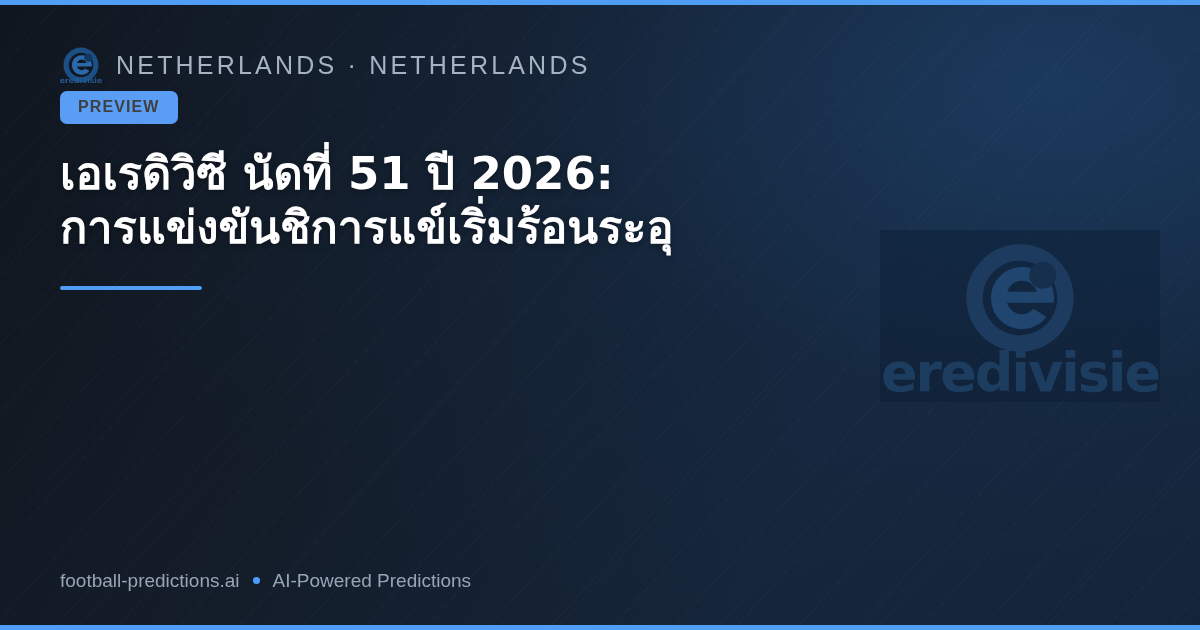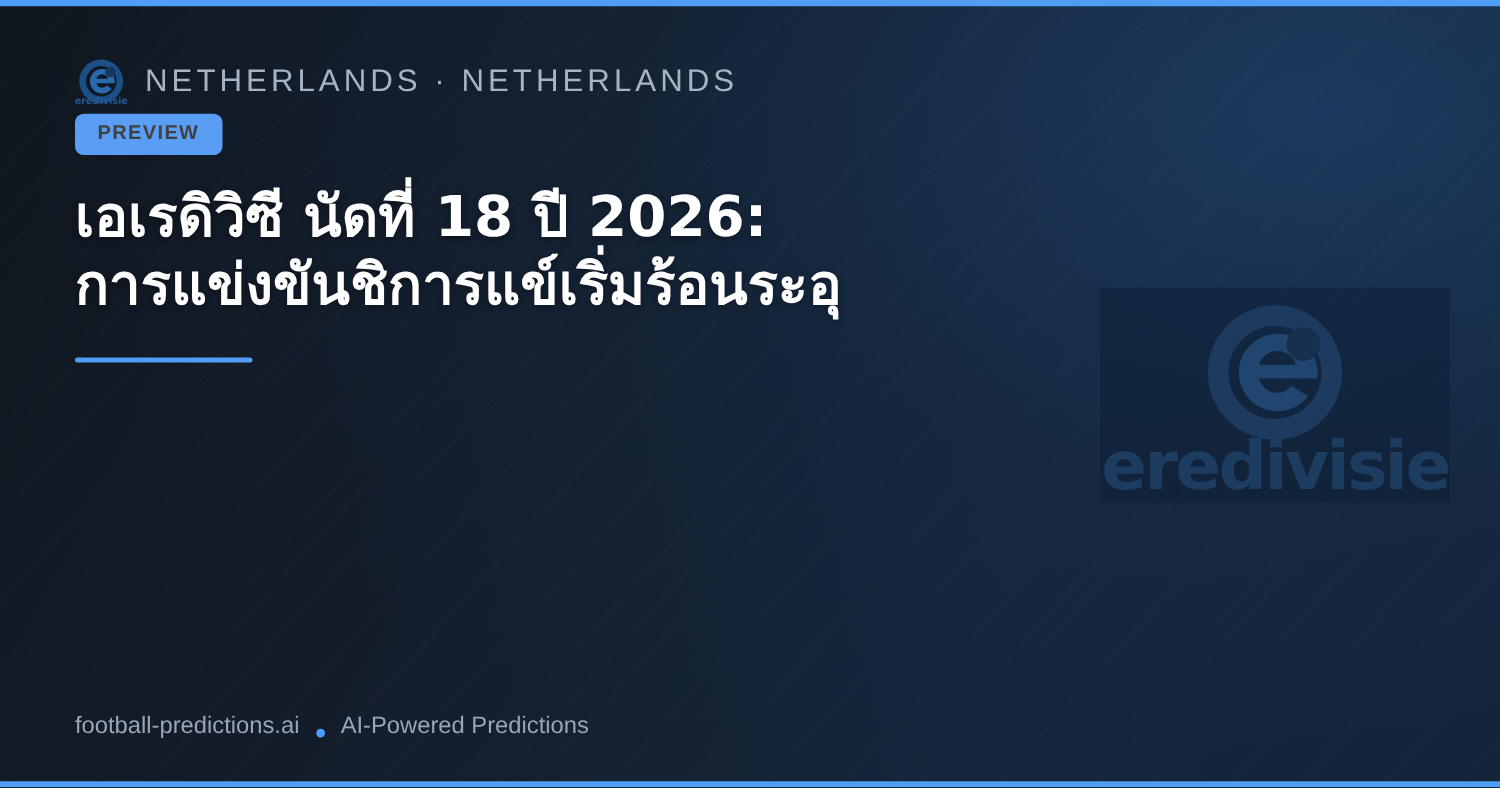--- a/index.html
+++ b/index.html
@@ -158,21 +158,21 @@
     width:142px;
     height:4px;
     border-radius:2px;
     background:#4f9df5;
   }
 
   .spacer { flex:1 1 auto; }
 
   .footer {
     display:flex;
-    align-items:flex-end;
+    align-items:center;
     gap:13px;
     font-size:19px;
     color:#97a5b6;
     white-space:nowrap;
   }
   .footer-dot {
     width:7px;
     height:7px;
     border-radius:50%;
     background:#4a9eff;
@@ -210,21 +210,21 @@
           <circle cx="81" cy="39" r="12" fill="#13395f"></circle>
           <text x="60" y="112" font-family="DejaVu Sans, sans-serif" font-size="22" font-weight="700" fill="#24588f" text-anchor="middle">eredivisie</text>
         </svg>
       </span>
       <span class="league-name">NETHERLANDS · NETHERLANDS</span>
     </div>
 
     <div class="badge">PREVIEW</div>
 
     <h1 class="headline">
-      <span>เอเรดิวิซี นัดที่ 18 ปี 2026:</span><br>
+      <span>เอเรดิวิซี นัดที่ 51 ปี 2026:</span><br>
       <span>การแข่งขันชิการแข์เริ่มร้อนระอุ</span>
     </h1>
 
     <div class="accent-bar"></div>
 
     <div class="spacer"></div>
 
     <div class="footer">
       <span class="footer-site">football-predictions.ai</span>
       <span class="footer-dot"></span>

